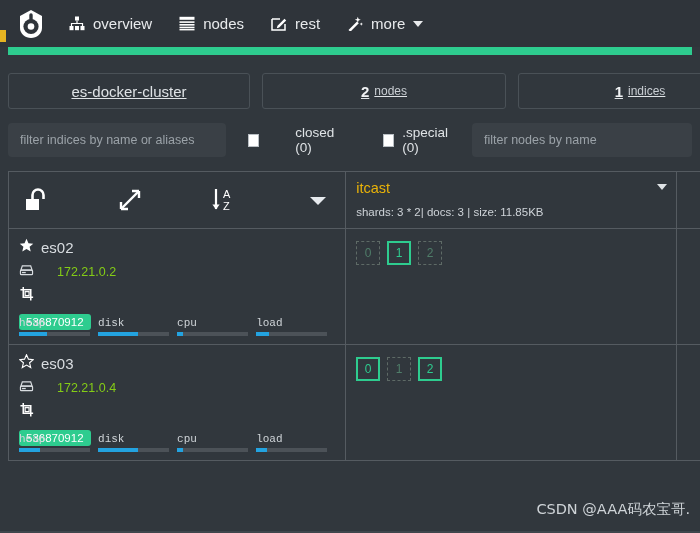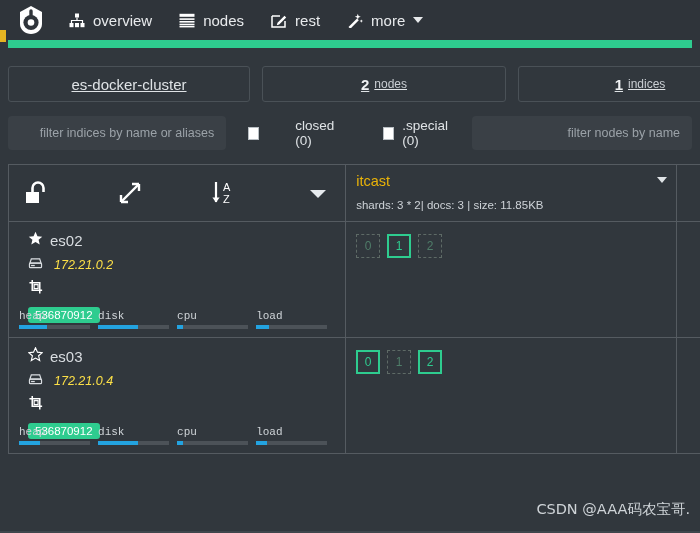--- a/index.html
+++ b/index.html
@@ -5,21 +5,21 @@
   * { box-sizing: border-box; margin: 0; padding: 0; }
   html, body {
     width: 700px; height: 533px;
     background: #31373d;
     font-family: "Liberation Sans", sans-serif;
     overflow: hidden;
   }
 
   
   .navbar {
-    height: 40px;
+    height: 47px;
     background: #2f343a;
     display: flex;
     align-items: center;
     padding-left: 14px;
     position: relative;
   }
   .nav-accent {
     position: absolute;
     left: 0; top: 30px;
     width: 6px; height: 12px;
@@ -91,21 +91,20 @@
   }
   .filter-input {
     width: 242px; height: 34px;
     background: #3a4046;
     border: none;
     border-radius: 4px;
     color: #f0abfc;
     font-size: 12.5px;
     padding: 0 12px;
     font-family: "Liberation Sans", sans-serif;
-    text-align: right;
   }
   .filter-input::placeholder { color: #9ba2a8; }
   #nodes-filter { width: 244px; }
   .chk-wrap {
     display: flex; align-items: center;
     color: #dfe3e6; font-size: 13.5px;
     cursor: pointer;
   }
   .chk {
     width: 13px; height: 13px;
@@ -151,25 +150,25 @@
   .idx-caret {
     position: absolute; right: 9px; top: 12px;
     width: 0; height: 0;
     border-left: 5px solid transparent;
     border-right: 5px solid transparent;
     border-top: 6px solid #dfe3e6;
     cursor: pointer;
   }
 
   
-  .node-cell { padding: 9px 10px 6px 19px; height: 116px; position: relative; }
+  .node-cell { padding: 9px 10px 6px 10px; height: 116px; position: relative; }
   .node-title { display: flex; align-items: center; margin-bottom: 6px; }
   .node-name { color: #d9dde1; font-size: 15px; margin-left: 7px; }
   .node-line { display: flex; align-items: center; margin-bottom: 5px; }
-  .node-ip { color: #fde047; font-size: 12.5px; margin-left: 11px; font-style: italic; }
+  .node-ip { color: #84cc16; font-size: 12.5px; margin-left: 23px; }
   .badge {
     display: inline-block;
     background: #2ecc8f;
     color: #ffffff;
     font-size: 11.5px;
     padding: 2px 7px;
     border-radius: 3px;
     margin-top: 3px;
   }
   .metrics {

